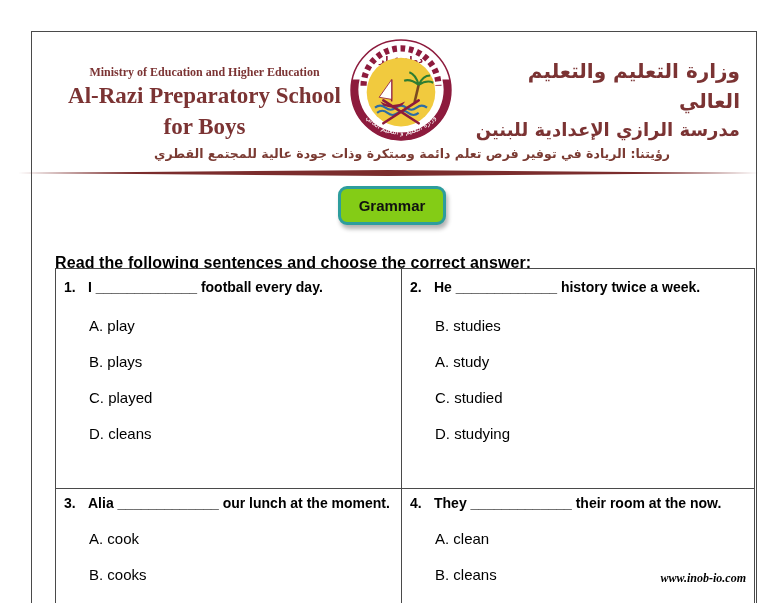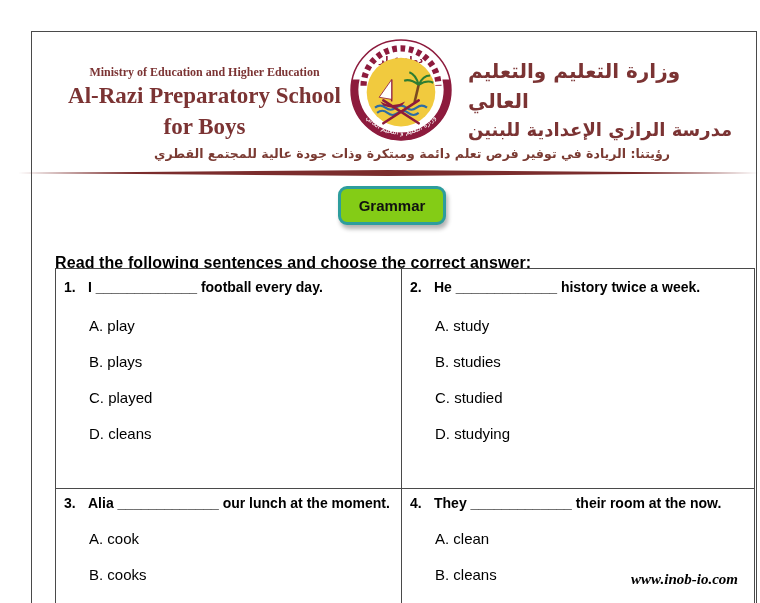--- a/index.html
+++ b/index.html
@@ -19,21 +19,21 @@
     position:absolute; left:52px; top:64px; width:305px; text-align:center;
     color:#7b3333; font-family:"Liberation Serif", serif; font-weight:bold;
   }
   .hdr-en .en1 { font-size:12px; line-height:1.35; }
   .hdr-en .en2 { font-size:23px; line-height:1.35; }
 
   .logo { position:absolute; left:349px; top:38px; width:104px; height:104px; }
   .logo svg { width:100%; height:100%; }
 
   .hdr-ar {
-    position:absolute; left:468px; top:56px; width:272px; text-align:left;
+    position:absolute; left:468px; top:56px; width:272px; text-align:right;
     color:#7b3333; font-family:"DejaVu Sans", sans-serif; font-weight:bold;
   }
   .hdr-ar .ar1 { font-size:20px; line-height:1.5; }
   .hdr-ar .ar2 { font-size:18px; line-height:1.5; }
 
   .vision {
     position:absolute; left:50px; top:146px; width:724px; text-align:center;
     color:#7b3b33; font-family:"DejaVu Sans", sans-serif; font-size:12.5px; font-weight:600;
   }
 
@@ -67,23 +67,23 @@
   .qcell.c1 { width:346px; border-right:1px solid #4a4a4a; }
   .qcell.c2 { flex:1; }
   .qline { font-weight:bold; font-size:14px; padding:10px 4px 0 8px; color:#000; white-space:nowrap; }
   .r2 .qline { padding-top:6px; }
   .qnum { display:inline-block; width:24px; }
   .opts { margin-top:13px; }
   .r2 .opts { margin-top:10px; }
   .opt { margin-left:33px; font-size:15px; color:#000; height:36px; line-height:36px; }
 
   .watermark {
-    position:absolute; right:22px; top:571px;
+    position:absolute; right:14px; top:571px;
     font-family:"Liberation Serif", serif; font-weight:bold; font-style:italic;
-    font-size:15px; color:#000;
+    font-size:12px; color:#000;
   }
 </style>
 </head>
 <body>
 
 <div class="frame"></div>
 
 <div class="hdr-en">
   <div class="en1">Ministry of Education and Higher Education</div>
   <div class="en2">Al-Razi Preparatory School for Boys</div>
@@ -139,22 +139,22 @@
         <div class="opt">B. plays</div>
         <div class="opt">C. played</div>
         <div class="opt">D. cleans</div>
       </div>
     </div>
     <div class="qcell c2">
       <div class="qline">
         <span class="qnum">2.</span><span>He _____________ history twice a week.</span>
       </div>
       <div class="opts">
+        <div class="opt">B. studies</div>
         <div class="opt">A. study</div>
-        <div class="opt">B. studies</div>
         <div class="opt">C. studied</div>
         <div class="opt">D. studying</div>
       </div>
     </div>
   </div>
   <div class="qrow r2">
     <div class="qcell c1">
       <div class="qline">
         <span class="qnum">3.</span><span>Alia _____________ our lunch at the moment.</span>
       </div>

